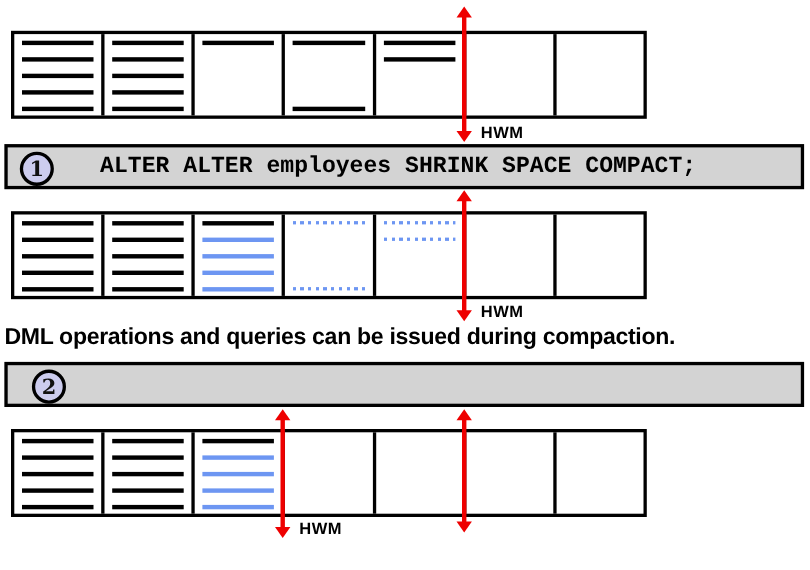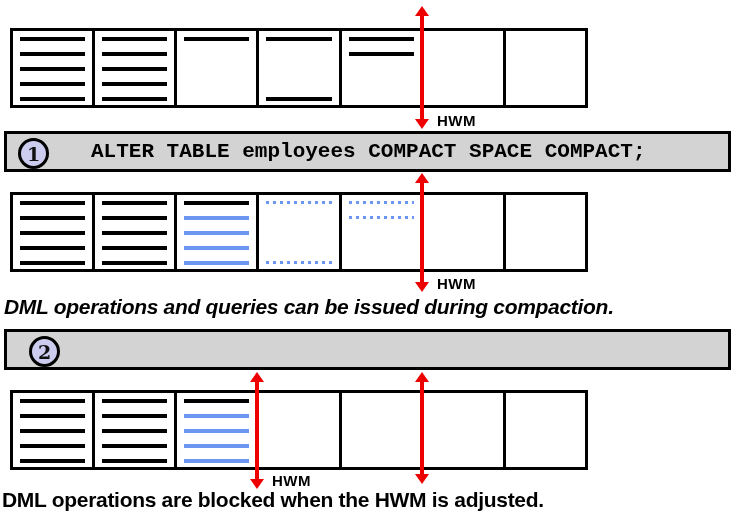--- a/index.html
+++ b/index.html
@@ -28,21 +28,21 @@
     border-radius:50%;background:var(--badge);display:flex;align-items:center;justify-content:center;
     font:bold 19px "DejaVu Serif",serif;color:#111;}
   #banner-1 .badge{left:11px;}
   #banner-2 .badge{left:22px;}
   .code{position:absolute;left:84px;top:0;bottom:0;display:flex;align-items:center;
     font:bold 21px "Liberation Mono","DejaVu Sans Mono",monospace;color:#000;white-space:pre;}
 
   
   .caption{position:absolute;font:bold 21px "Liberation Sans",sans-serif;line-height:22px;
     color:#000;white-space:nowrap;letter-spacing:-0.3px;}
-  #caption-1{left:4px;top:296px;font-style:italic;}
+  #caption-1{left:4px;top:296px;}
   #caption-2{left:2px;top:489px;}
 
   
   .arrow{position:absolute;width:14px;z-index:5;}
   .arrow .shaft{position:absolute;left:5px;top:7px;bottom:7px;width:4px;background:var(--red);}
   .arrow .head-up{position:absolute;top:0;left:0;width:0;height:0;
     border-left:7px solid transparent;border-right:7px solid transparent;border-bottom:10px solid var(--red);}
   .arrow .head-down{position:absolute;bottom:0;left:0;width:0;height:0;
     border-left:7px solid transparent;border-right:7px solid transparent;border-top:10px solid var(--red);}
   .hwm{position:absolute;z-index:6;font:bold 15px "Liberation Sans",sans-serif;color:#000;letter-spacing:.5px;}
@@ -141,31 +141,30 @@
         <div class="cell"></div>
         <div class="cell"></div>
         <div class="cell"></div>
       </div>
     </div>
 
   <div class="banner" id="banner-1">
     <div class="badge">
       <span>1</span>
     </div>
-    <div class="code">ALTER TABLE employees COMPACT SPACE COMPACT;</div>
+    <div class="code">ALTER ALTER employees SHRINK SPACE COMPACT;</div>
   </div>
 
   <div class="banner" id="banner-2">
     <div class="badge">
       <span>2</span>
     </div>
   </div>
 
   <div class="caption" id="caption-1">DML operations and queries can be issued during compaction.</div>
-  <div class="caption" id="caption-2">DML operations are blocked when the HWM is adjusted.</div>
 
 <div class="arrow" style="left: 415px; top: 6px; height: 123px;">
       <div class="head-up"></div>
       <div class="shaft"></div>
       <div class="head-down"></div>
     </div>
     <div class="hwm" style="left: 437px; top: 112px;">HWM</div>
     <div class="arrow" style="left: 415px; top: 173px; height: 119px;">
       <div class="head-up"></div>
       <div class="shaft"></div>

